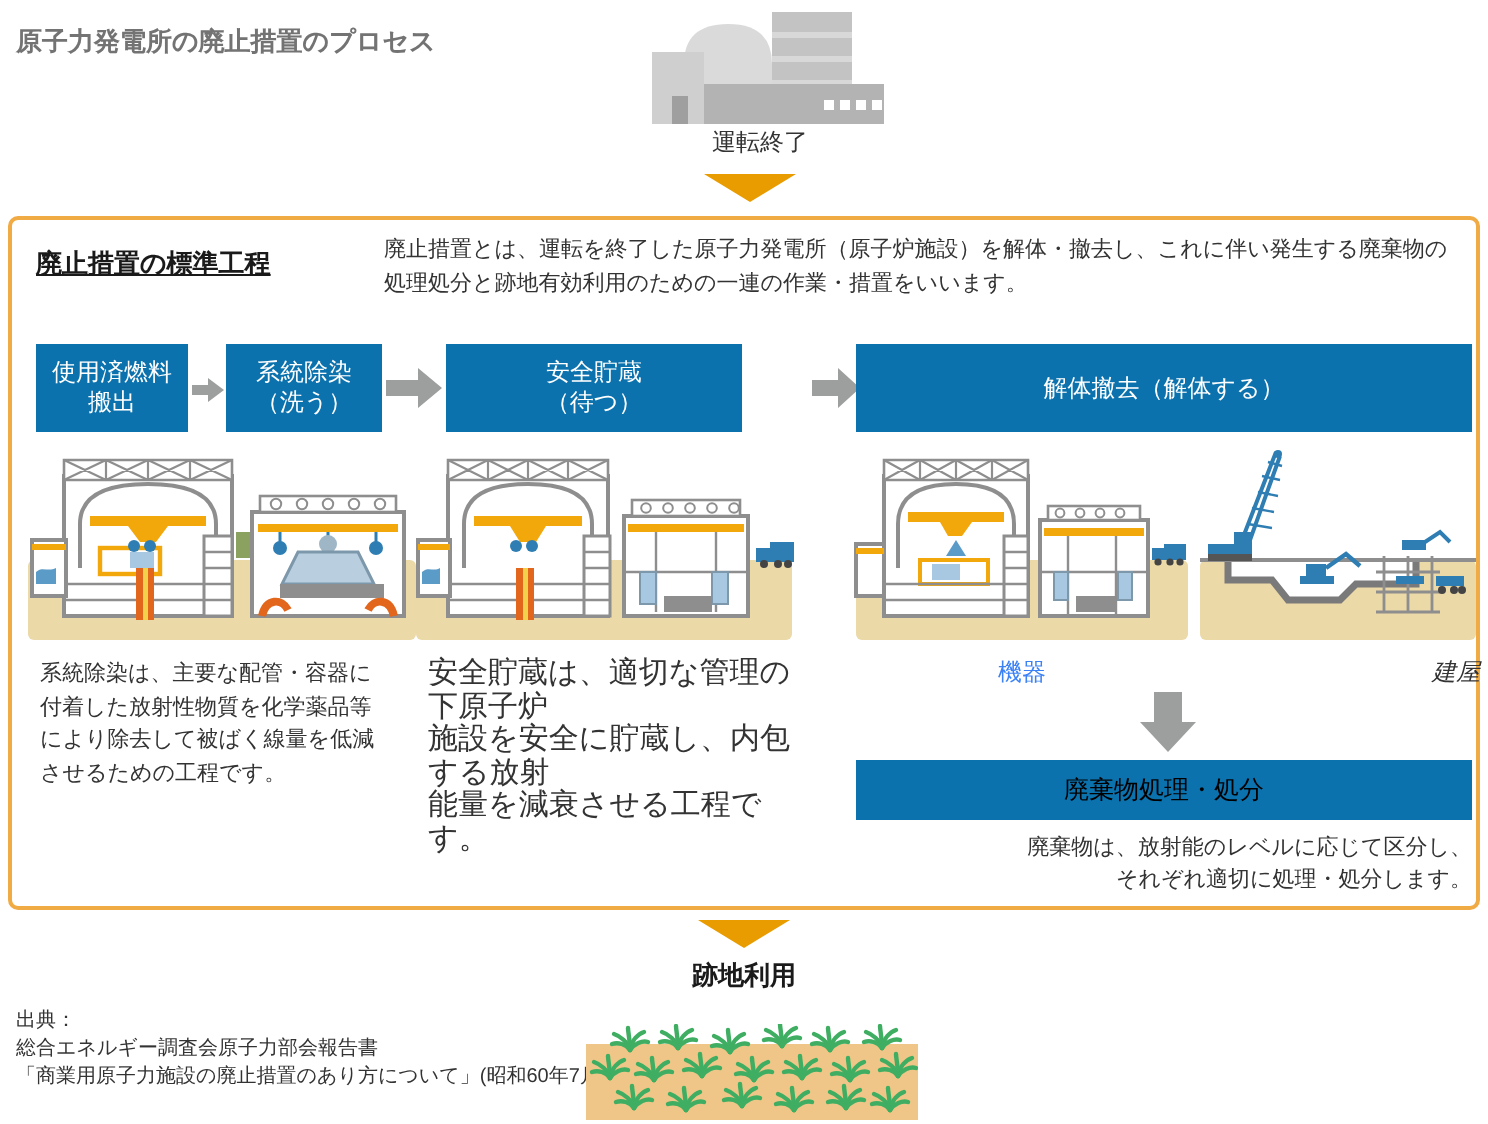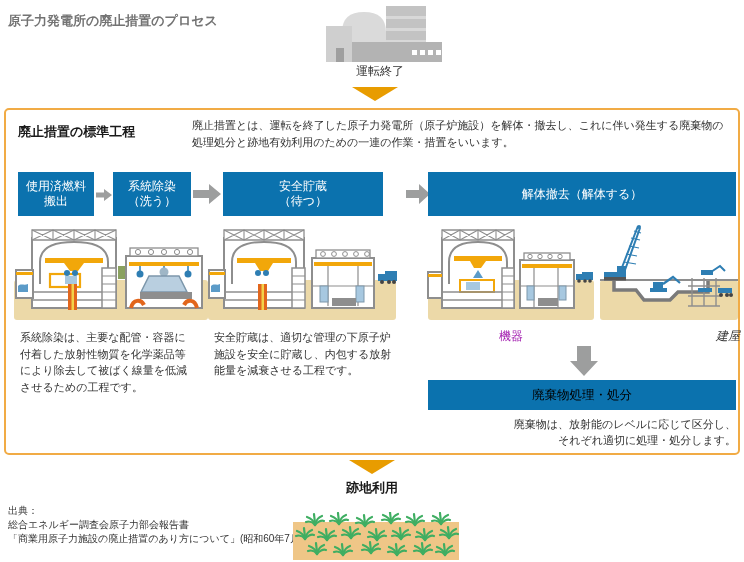--- a/index.html
+++ b/index.html
@@ -9,38 +9,38 @@
     overflow:hidden;
   }
   .abs{position:absolute;}
   .pre{white-space:pre-line;}
   #title{left:8px;top:12px;font-size:13px;font-weight:bold;color:#737373;}
   #plant-svg{left:312px;top:4px;}
   #shutdown-label{left:312px;top:63px;width:136px;text-align:center;font-size:12px;color:#333;}
   #arrow-shutdown{left:352px;top:87px;}
   
   #panel{left:4px;top:108px;width:736px;height:347px;border:2px solid #f1ab45;border-radius:5px;box-sizing:border-box;background:#fff;}
-  #panel-heading{left:12px;top:13px;font-size:13px;font-weight:bold;color:#1a1a1a;}
+  #panel-heading{left:12px;top:13px;font-size:13px;font-weight:bold;color:#1a1a1a;text-decoration:underline;}
   #panel-desc{left:186px;top:7px;width:545px;font-size:11px;line-height:17px;color:#333;}
   .step{background:#0b72ae;color:#fff;display:flex;align-items:center;justify-content:center;
         text-align:center;font-size:12px;line-height:15px;white-space:pre-line;height:44px;top:62px;}
   #step-1{left:12px;width:76px;}
   #step-2{left:107px;width:78px;}
-  #step-3{left:217px;width:160px;}
+  #step-3{left:217px;width:148px;}
   #step-4{left:422px;width:308px;}
   #arrow-step-1{left:90px;top:79px;}
   #arrow-step-2{left:187px;top:74px;}
   #arrow-step-3{left:400px;top:74px;}
   #illus-1{left:6px;top:112px;}
   #illus-2{left:200px;top:112px;}
   #illus-3{left:420px;top:112px;}
   #illus-4{left:592px;top:112px;}
   #note-decon{left:14px;top:219px;width:186px;font-size:11px;line-height:16.5px;color:#333;}
-  #note-storage{left:208px;top:219px;width:192px;font-size:11px;line-height:16.5px;color:#333;}
-  #label-equipment{left:420px;top:218px;width:170px;text-align:center;font-size:12px;color:#a21caf;}
+  #note-storage{left:208px;top:219px;width:192px;font-size:15px;line-height:16.5px;color:#333;}
+  #label-equipment{left:420px;top:218px;width:170px;text-align:center;font-size:12px;color:#3b82f6;}
   #label-building{left:592px;top:218px;width:142px;text-align:right;font-size:12px;color:#333;font-style:italic;}
   #arrow-waste{left:564px;top:236px;}
   #waste-box{left:422px;top:270px;width:308px;height:30px;background:#0b72ae;color:#000000;
              display:flex;align-items:center;justify-content:center;font-size:12.5px;}
   #waste-note{left:422px;top:306px;width:308px;text-align:right;font-size:11px;line-height:16px;color:#333;}
   
   #arrow-reuse{left:349px;top:460px;}
   #reuse-label{left:309px;top:479px;width:126px;text-align:center;font-size:13px;font-weight:bold;color:#1a1a1a;}
   #source{left:8px;top:504px;font-size:10px;line-height:14px;color:#333;}
   #grass-svg{left:293px;top:512px;}

